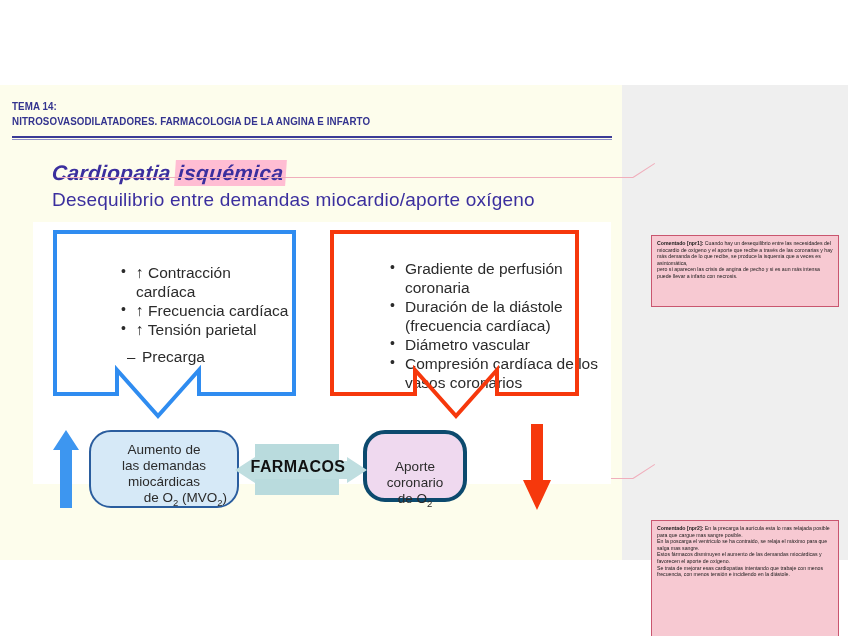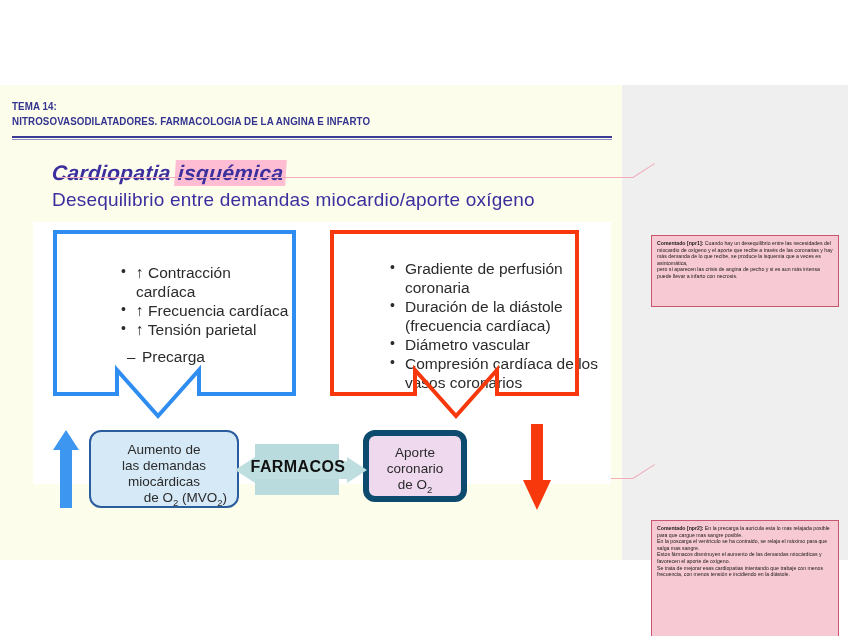--- a/index.html
+++ b/index.html
@@ -93,33 +93,33 @@
 
   
   .hollow{position:absolute;}
   .hollow svg{display:block;}
 
   
   .solid{position:absolute;}
 
   
   .rbox{
-    position:absolute;box-sizing:border-box;border-radius:12px;
+    position:absolute;box-sizing:border-box;border-radius:22px;
     text-align:center;color:#2b2b2b;font-size:13.5px;line-height:16px;
     font-family:"Liberation Sans",sans-serif;
   }
   #rb-left{
     left:56px;top:208px;width:150px;height:78px;
     background:#d6e9f7;border:2px solid #2a5d9e;
     padding-top:10px;
   }
   #rb-right{
     left:330px;top:208px;width:104px;height:72px;
-    background:#efd9ef;border:6px solid #0c4a6e;
-    padding-top:9px;
+    background:#efd9ef;border:4px solid #0c4a6e;
+    padding-top:25px;
   }
   #rb-left .l4{text-align:right;padding-right:10px;}
   sub{font-size:9.5px;}
 
   
   #farm-band{
     position:absolute;left:222px;top:222px;width:84px;height:51px;
     background:#b9dbdd;
   }
   #farm-text{

